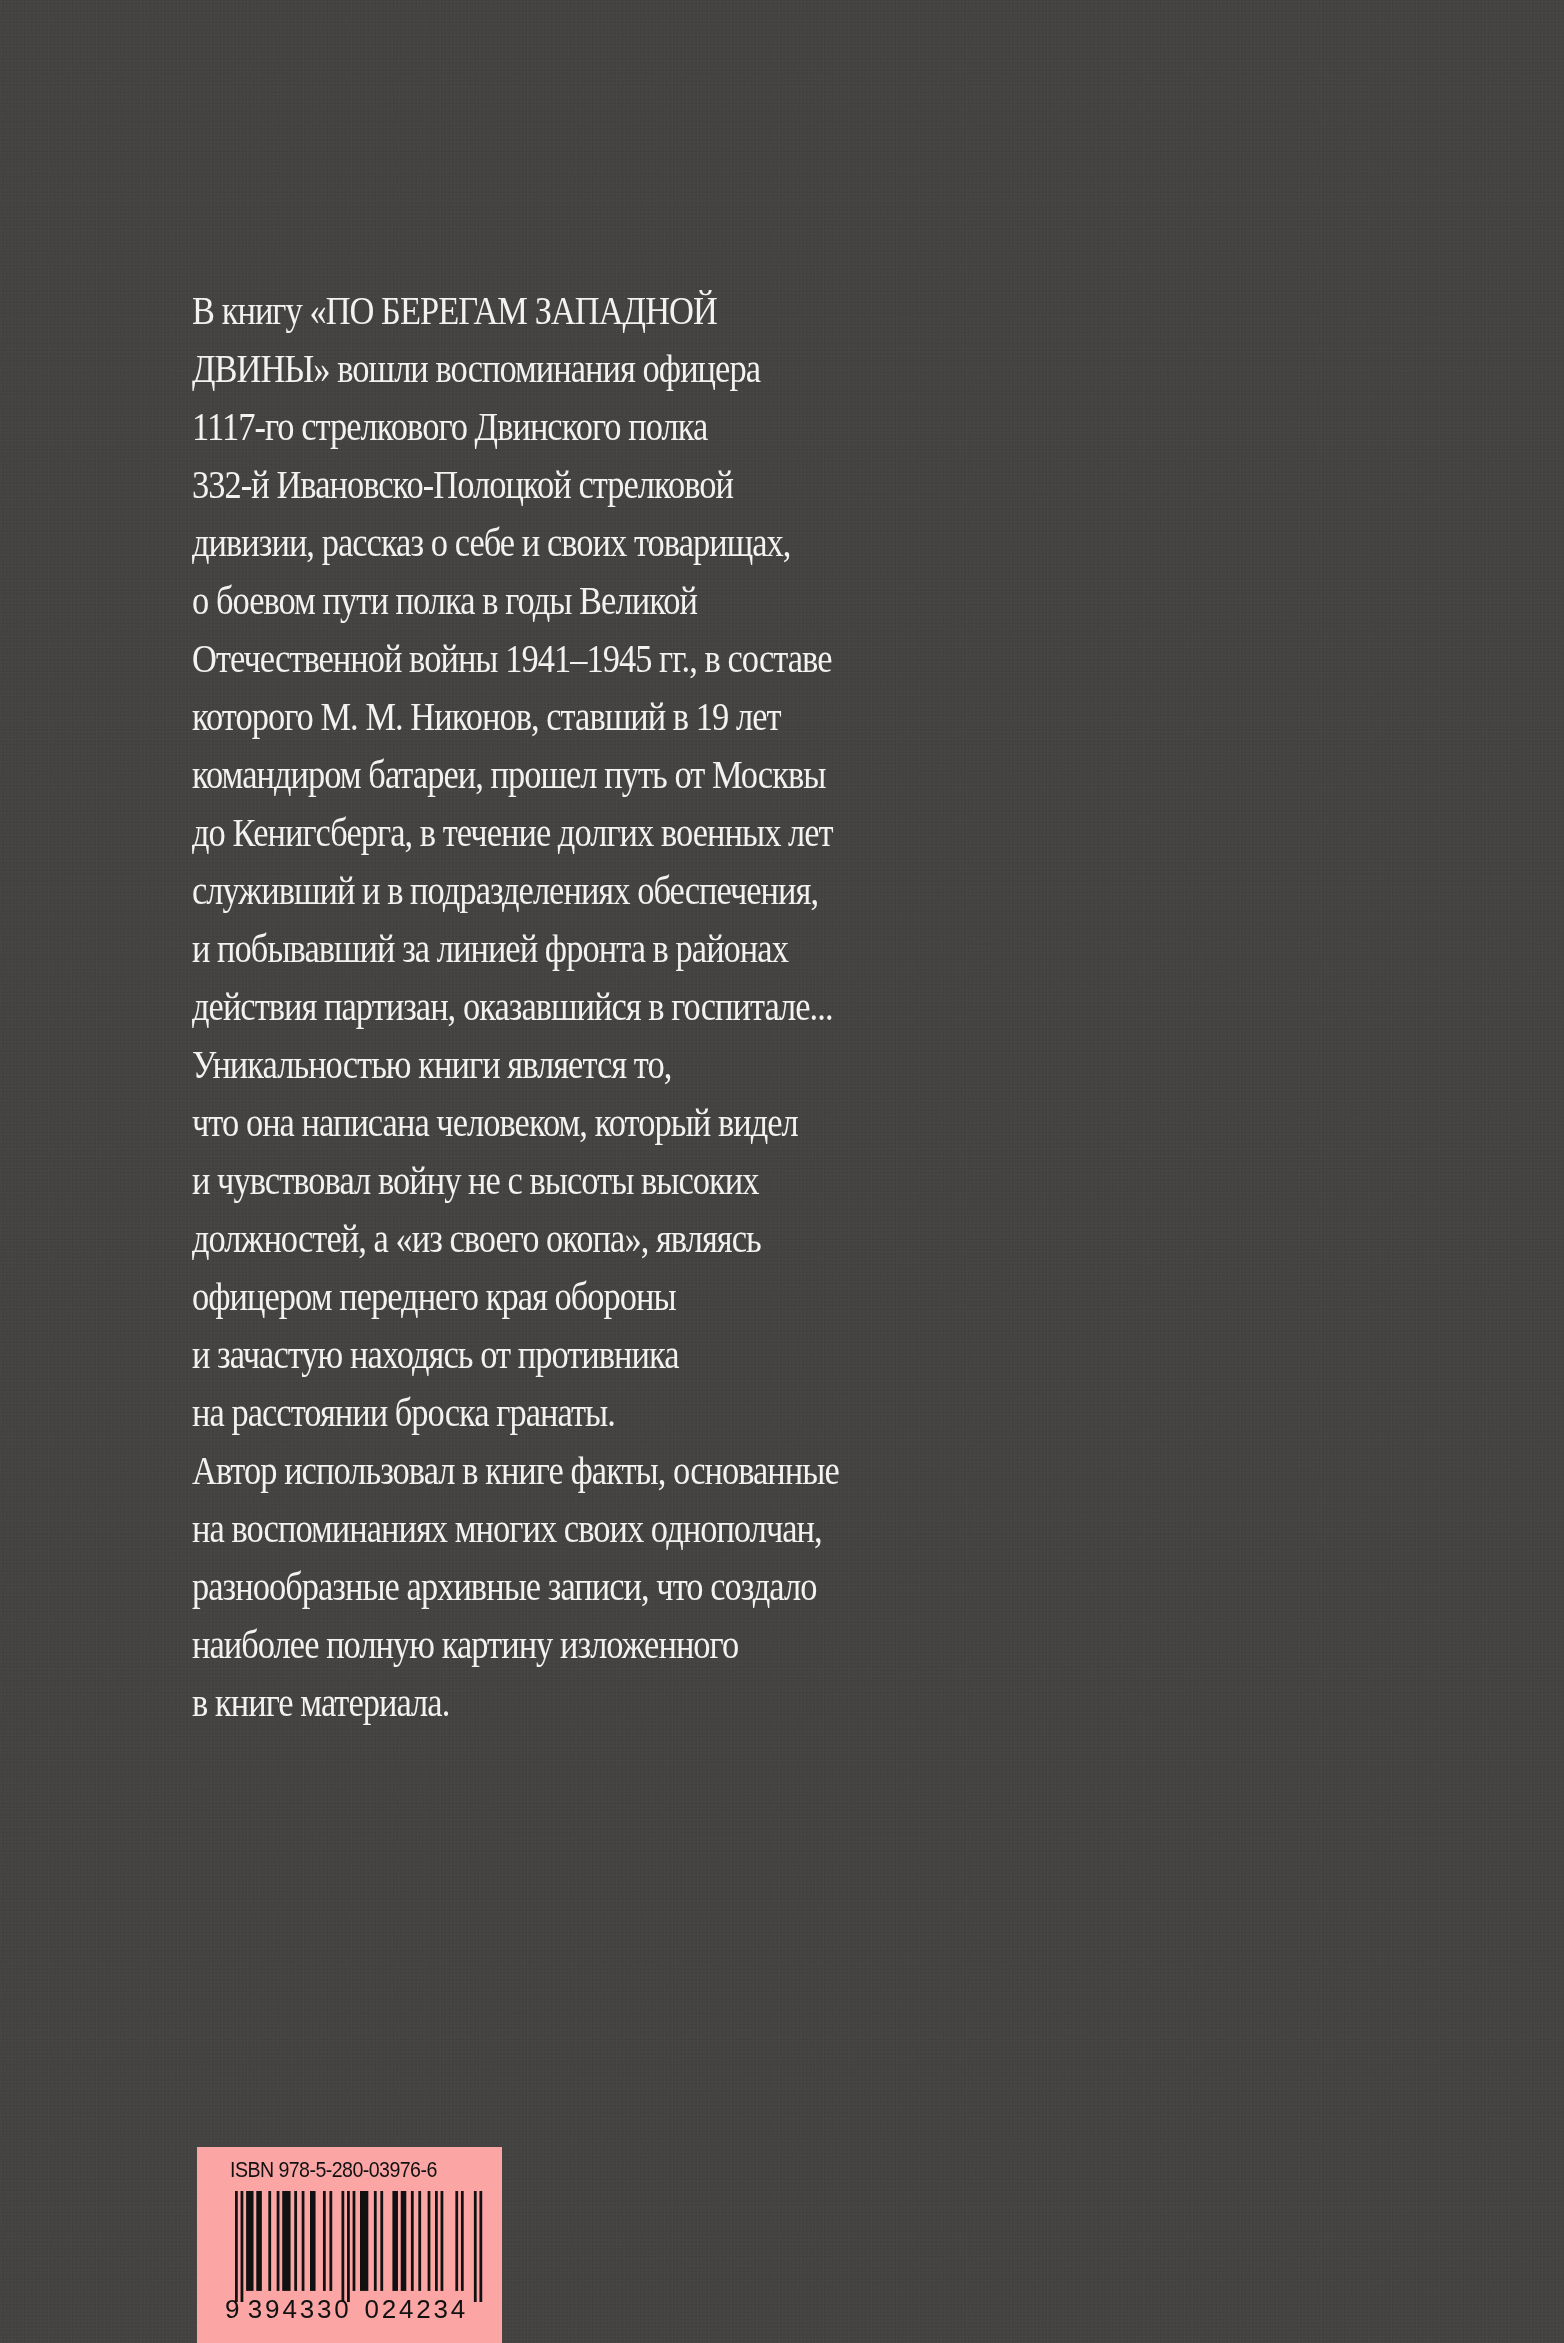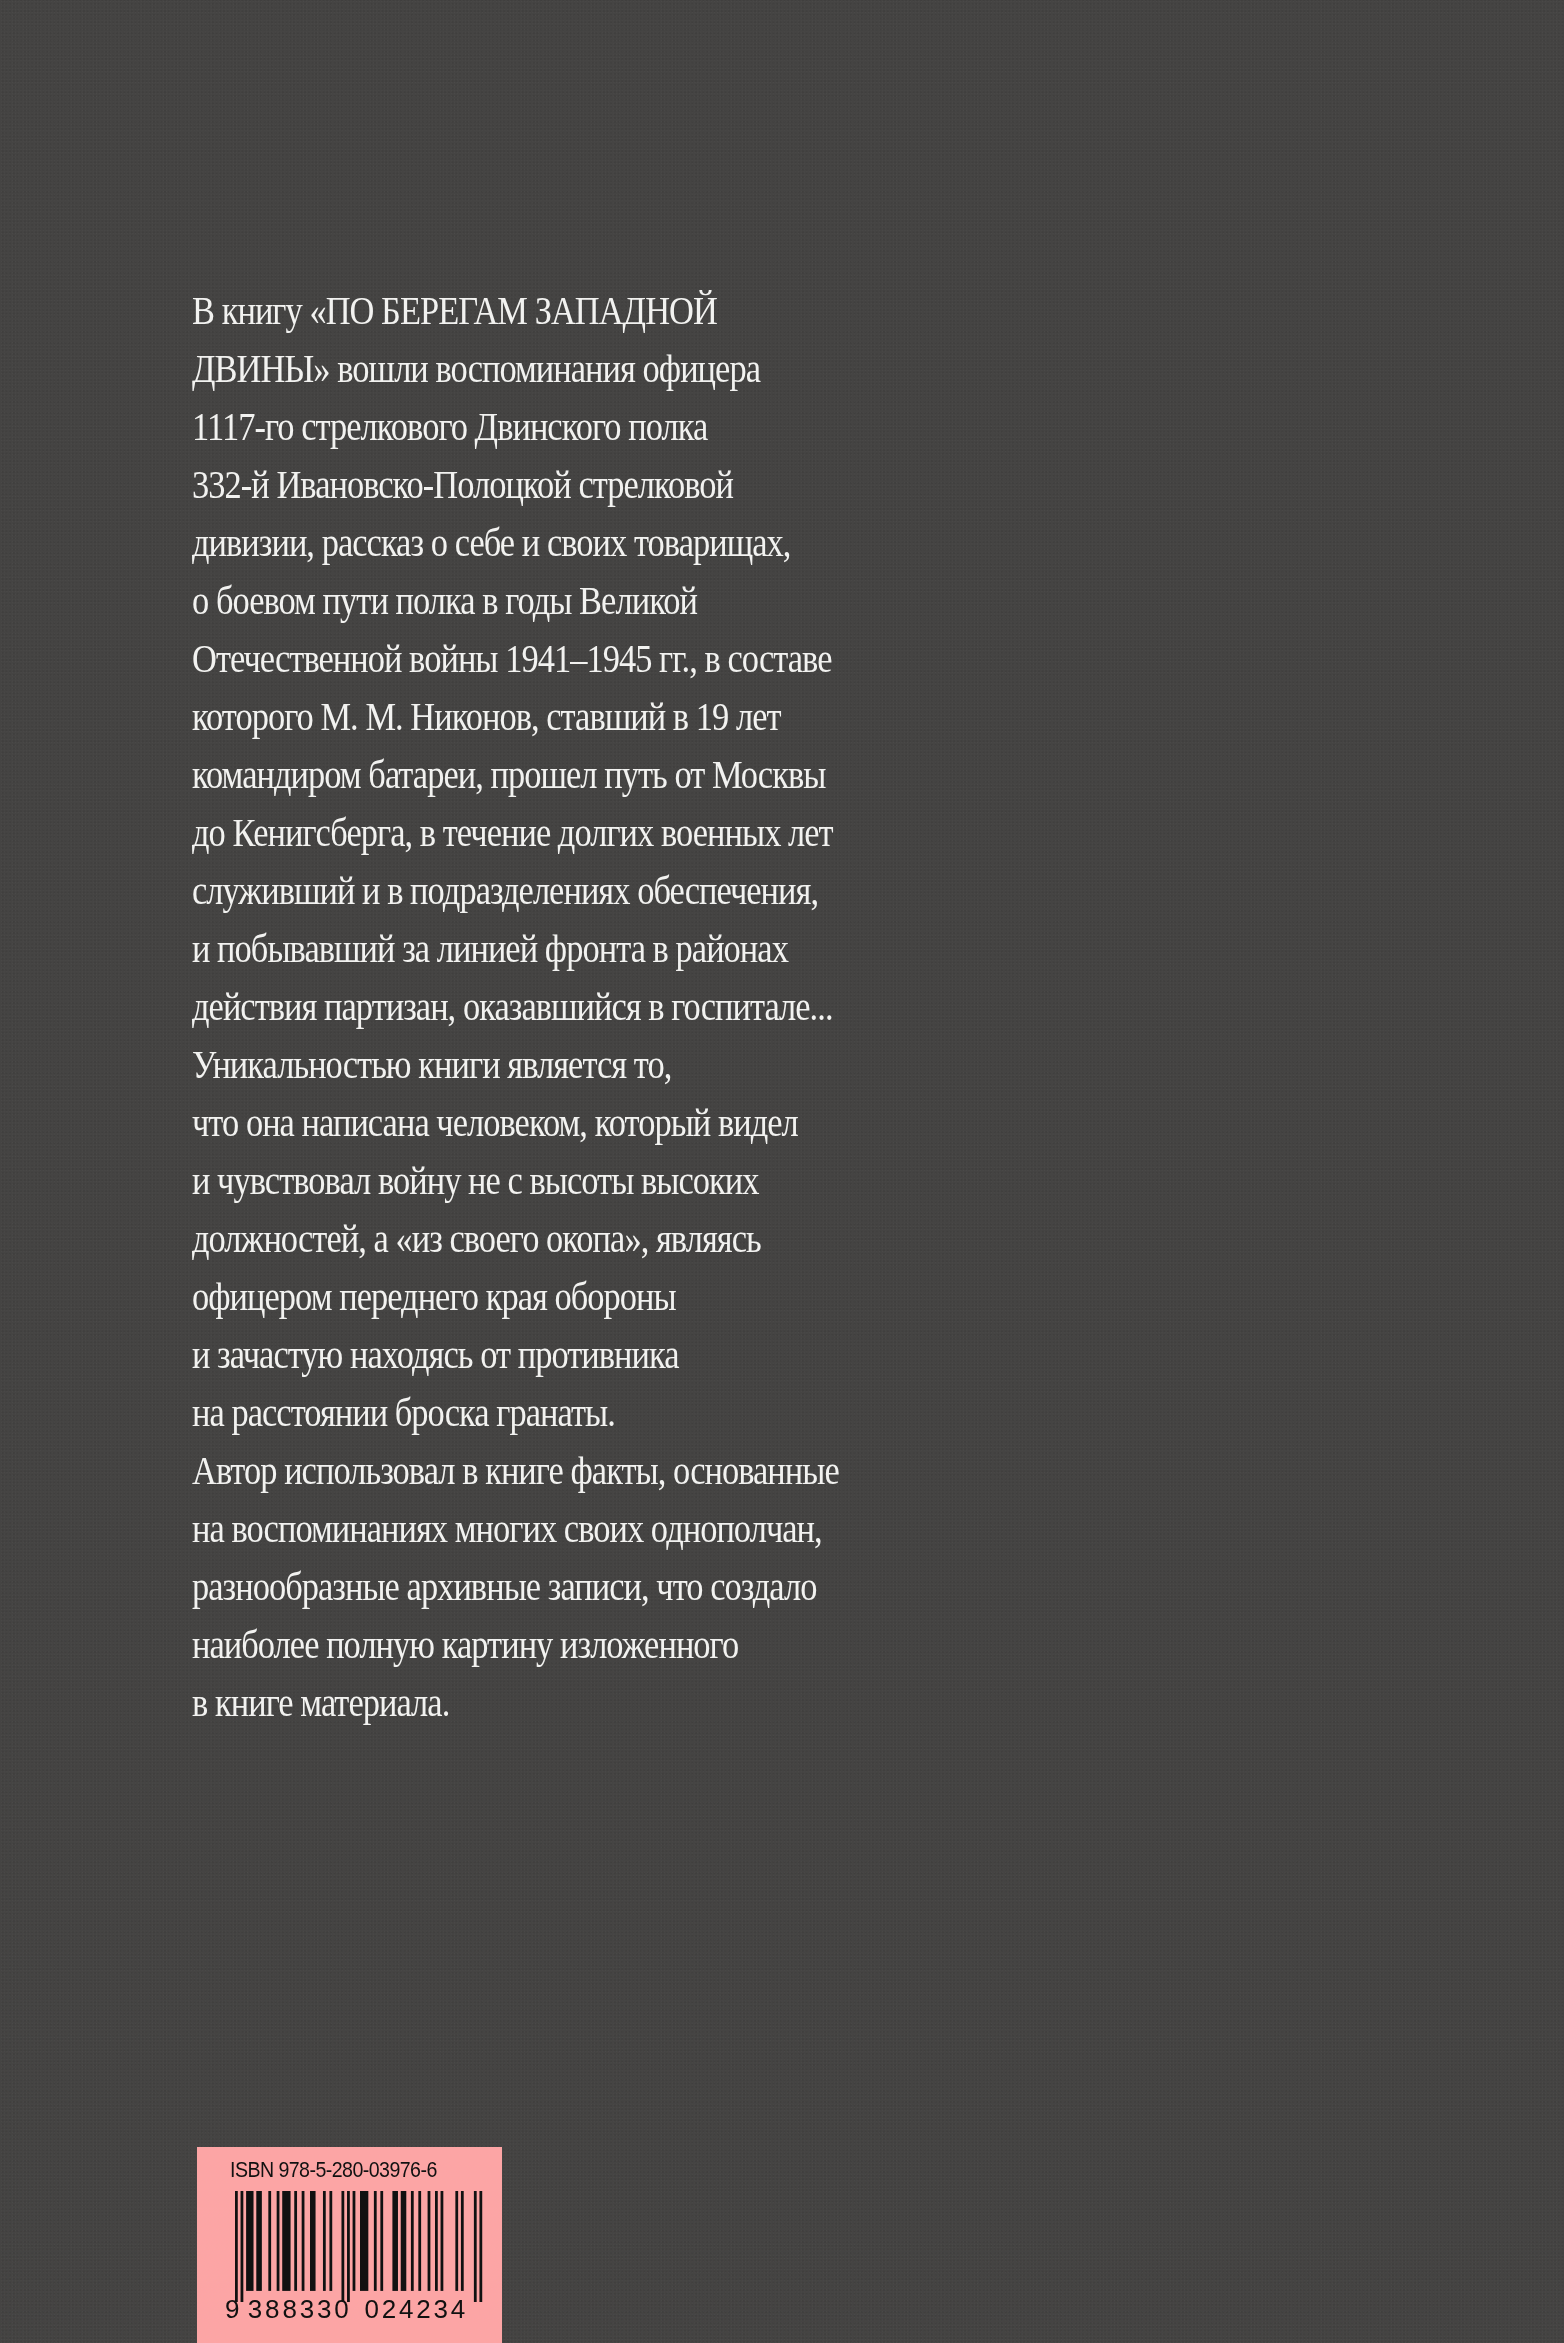--- a/index.html
+++ b/index.html
@@ -120,16 +120,16 @@
       <rect x="208" y="0" width="3" height="108"></rect>
       <rect x="216" y="0" width="3" height="108"></rect>
       <rect x="222" y="0" width="3" height="108"></rect>
       <rect x="238" y="0" width="3" height="108"></rect>
       <rect x="244" y="0" width="3" height="108"></rect>
       <rect x="258" y="0" width="3" height="120"></rect>
       <rect x="264" y="0" width="3" height="120"></rect>
     </g>
   </svg>
   <div class="digits">
-    <span class="d-first">9</span><span class="d-group1">388330</span><span>024234</span>
+    <span class="d-first">9</span><span class="d-group1">394330</span><span>024234</span>
   </div>
 </div>
 
 
 </body></html>

